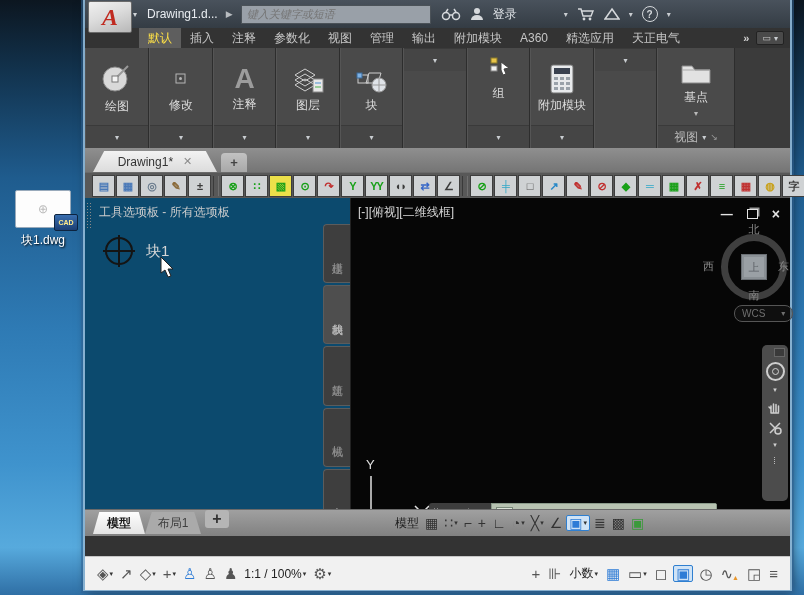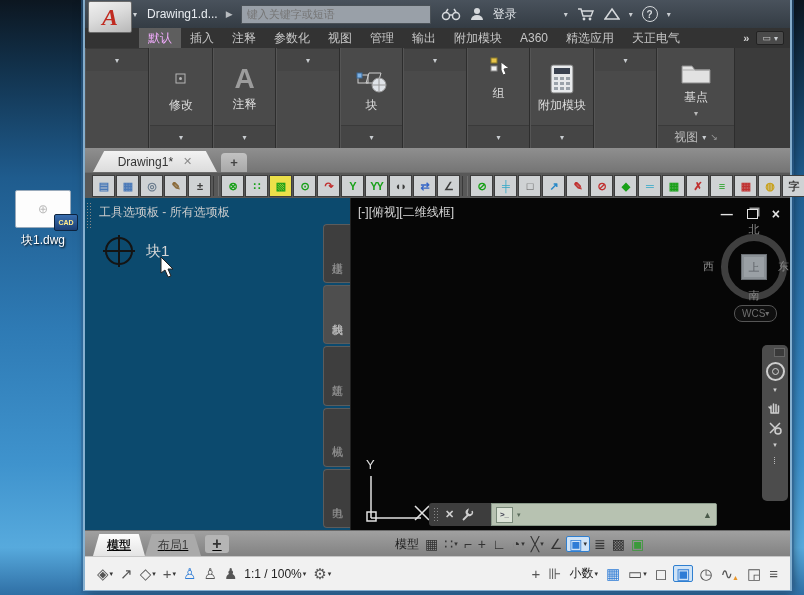--- a/index.html
+++ b/index.html
@@ -21,31 +21,31 @@
   
   .title-bar{top:0;height:28px;background:linear-gradient(#49525c,#343c44);display:flex;align-items:center;}
   .logo{position:absolute;left:3px;top:1px;width:42px;height:30px;z-index:6;
     background:linear-gradient(160deg,#f0f0f0 0%,#dcdcdc 45%,#b8b8b8 100%);border:1px solid #6a6a6a;border-radius:2px;
     display:flex;align-items:center;justify-content:center;}
   .logo .a{font-family:"Liberation Serif",serif;font-style:italic;font-weight:bold;font-size:24px;color:#c02a20;line-height:1;}
   .logo-caret{position:absolute;left:48px;top:10px;color:#cfd3d7;font-size:8px;z-index:6;}
   .doc-name{margin-left:62px;color:#e9edf1;font-size:12px;white-space:nowrap;}
   .qat-chevron{color:#b8bcc0;font-size:9px;margin-left:8px;}
   .search-box{margin-left:8px;width:188px;height:17px;background:#99a0a8;border:1px solid #4b5258;display:flex;align-items:center;}
-  .search-box input{width:100%;border:0;background:transparent;font-size:11px;color:#3f454c;outline:none;padding:0 5px;font-family:"Liberation Sans",sans-serif;}
+  .search-box input{width:100%;border:0;background:transparent;font-style:italic;font-size:11px;color:#3f454c;outline:none;padding:0 5px;font-family:"Liberation Sans",sans-serif;}
   .tb-right{display:flex;align-items:center;margin-left:10px;gap:9px;color:#d6d9dc;}
   .caret{font-size:8px;color:#c9cdd1;}
   .signin{font-size:12px;color:#dfe3e7;}
   .help-circle{width:14px;height:14px;border:1.5px solid #d6d9dc;border-radius:50%;font-size:10px;font-weight:bold;
      color:#d6d9dc;display:flex;align-items:center;justify-content:center;}
 
   
   .rtabs{top:28px;height:20px;background:#333333;display:flex;align-items:stretch;padding-left:54px;}
   .rtab{padding:0 9px;font-size:12px;color:#c6c6c6;display:flex;align-items:center;cursor:default;}
-  .rtab.active{background:#5e5e5e;color:#f0abfc;}
+  .rtab.active{background:#5e5e5e;color:#fde047;}
   .overflow-gl{color:#d0d0d0;font-size:11px;font-weight:bold;}
   .ribbon-toggle{background:#4a4a4a;border:1px solid #222;color:#ccc;font-size:9px;padding:1px 5px;border-radius:2px;display:flex;gap:3px;align-items:center;}
 
   
   .rpanels{top:48px;height:100px;background:#3b3b3b;display:flex;}
   .panel{background:#4a4a4a;border-right:1px solid #2d2d2d;border-left:1px solid #555;display:flex;flex-direction:column;}
   .panel-top{flex:1;display:flex;flex-direction:column;align-items:center;justify-content:center;gap:3px;padding-top:4px;}
   .panel-label{font-size:12px;color:#dcdcdc;white-space:nowrap;}
   .panel-flyout{height:22px;border-top:1px solid #3a3a3a;background:#454545;display:flex;align-items:center;justify-content:center;gap:4px;color:#b9b9b9;}
   .annotate-A{font-size:28px;font-weight:bold;color:#9c9c9c;line-height:1;}
@@ -95,21 +95,21 @@
   .wc-close{font-size:14px;font-weight:bold;}
   .vcube-ring{position:absolute;left:370px;top:36px;width:52px;height:52px;border:7px solid rgba(66,66,66,.95);border-radius:50%;}
   .vc-label{position:absolute;color:#8a8a8a;font-size:11px;}
   .vc-n{left:370px;top:24px;width:66px;text-align:center;}
   .vc-s{left:370px;top:90px;width:66px;text-align:center;}
   .vc-w{left:352px;top:61px;}
   .vc-e{left:427px;top:61px;}
   .vc-face{position:absolute;left:390px;top:56px;width:24px;height:24px;background:#9aa0a5;border:1px solid #6a6f74;
      display:flex;align-items:center;justify-content:center;font-size:11px;color:#5c6166;box-shadow:inset 0 0 0 2px #8a9095;}
   .wcs-pill{position:absolute;left:383px;top:107px;height:15px;border:1px solid #555;border-radius:8px;
-     display:flex;align-items:center;gap:0;padding:0 7px;color:#6f6f6f;font-size:10px;background:rgba(30,30,30,.4);}
+     display:flex;align-items:center;gap:16px;padding:0 7px;color:#6f6f6f;font-size:10px;background:rgba(30,30,30,.4);}
   .navbar{position:absolute;right:2px;top:147px;width:26px;height:153px;background:rgba(82,82,82,.92);
      border-radius:5px;display:flex;flex-direction:column;align-items:center;padding-top:3px;gap:5px;}
   .nav-mini{align-self:flex-end;margin-right:3px;width:9px;height:7px;background:#3a3a3a;border:1px solid #666;}
   .nav-wheel{width:15px;height:15px;border:2px solid #cfcfcf;border-radius:50%;display:flex;align-items:center;justify-content:center;}
   .nav-wheel span{width:5px;height:5px;border:1.5px solid #cfcfcf;border-radius:50%;}
   .nav-caret{color:#cfcfcf;font-size:7px;}
   .nav-dots{color:#cfcfcf;font-size:9px;letter-spacing:1px;margin-top:2px;}
   .ucs-svg{position:absolute;left:6px;bottom:4px;}
 
   .cmd-dock{position:absolute;left:78px;top:305px;width:288px;height:23px;display:flex;border-radius:3px;overflow:hidden;}
@@ -117,21 +117,21 @@
   .cmd-grip{width:5px;height:15px;background-image:radial-gradient(#8a8a8a 35%,transparent 40%);background-size:3px 3px;}
   .cmd-x{color:#cfcfcf;font-size:11px;font-weight:bold;}
   .cmd-input-wrap{flex:1;background:#b7c2b1;border:1px solid #8a9a8a;display:flex;align-items:center;gap:4px;padding:0 4px;}
   .cmd-prompt{width:15px;height:14px;background:#dde4d8;border:1px solid #7a8a7a;color:#445;font-size:8px;font-weight:bold;
      display:flex;align-items:center;justify-content:center;}
   .cmd-caret{font-size:7px;color:#5a6a5a;}
   .cmd-input-wrap input{flex:1;border:0;background:transparent;outline:none;font-style:italic;font-size:12px;color:#6b7a6b;font-family:"Liberation Sans",sans-serif;}
   .cmd-up{color:#4a5a4a;font-size:9px;margin-left:auto;}
 
   
-  .brow1{top:530px;height:26px;background:linear-gradient(#a0a0a0,#818181);border-top:1px solid #6a6a6a;display:flex;align-items:center;text-decoration:underline;}
+  .brow1{top:509px;height:26px;background:linear-gradient(#a0a0a0,#818181);border-top:1px solid #6a6a6a;display:flex;}
   .ltab{height:22px;margin-top:2px;display:flex;align-items:center;justify-content:center;font-size:12px;
      clip-path:polygon(0 100%,12% 0,88% 0,100% 100%);}
   .ltab.model{width:52px;margin-left:8px;background:linear-gradient(#fdfdfd,#e4e4e4);color:#1a1a1a;font-weight:bold;}
   .ltab.layout{width:56px;background:#aaaaaa;color:#3f3f3f;}
   .ltab-new{width:24px;height:18px;margin-left:4px;background:#b5b5b5;border-radius:3px;color:#333;
      display:flex;align-items:center;justify-content:center;font-weight:bold;}
   .srow1{position:absolute;left:308px;top:0;bottom:0;display:flex;align-items:center;gap:2px;}
   .st-item{display:flex;align-items:center;gap:1px;padding:0 2px;}
   .st-item .g{font-size:14px;color:#333;line-height:1;}
   .st-item .t{font-size:12px;color:#222;white-space:nowrap;}
@@ -234,20 +234,28 @@
         <span>天正电气</span>
       </div>
     </div>
   <div style="position:absolute;top:28px;right:6px;height:20px;display:flex;align-items:center;gap:7px;z-index:3;">
     <span class="overflow-gl">»</span>
     <span class="ribbon-toggle">▭ <span class="caret">▾</span></span>
   </div>
 
   <div class="bar rpanels">
     <div class="panel" style="width:62px">
+      <div class="panel-top">
+        <svg width="34" height="32">
+          <circle cx="15" cy="16" r="12" fill="#d9d9d9" stroke="#8a8a8a"></circle>
+          <line x1="15" y1="16" x2="28" y2="3" stroke="#9a9a9a" stroke-width="2"></line>
+          <rect x="12" y="13" width="6" height="6" fill="#f5f5f5" stroke="#777"></rect>
+        </svg>
+        <span class="panel-label">绘图</span>
+      </div>
       <div class="panel-flyout">
           <span class="caret">▾</span>
         </div>
     </div>
     <div class="panel" style="width:62px">
       <div class="panel-top">
         <svg width="30" height="30">
           <rect x="10" y="10" width="9" height="9" fill="none" stroke="#b5b5b5"></rect>
           <circle cx="14.5" cy="14.5" r="1.5" fill="#b5b5b5"></circle>
         </svg>
@@ -260,20 +268,33 @@
     <div class="panel" style="width:61px">
       <div class="panel-top">
         <span class="annotate-A">A</span>
         <span class="panel-label">注释</span>
       </div>
       <div class="panel-flyout">
           <span class="caret">▾</span>
         </div>
     </div>
     <div class="panel" style="width:62px">
+      <div class="panel-top">
+        <svg width="34" height="30">
+          <g fill="none" stroke="#cfcfcf">
+            <path d="M4 11 L14 5 L24 11 L14 17 Z"></path>
+              <path d="M4 16 L14 10 L24 16 L14 22 Z"></path>
+              <path d="M4 21 L14 15 L24 21 L14 27 Z"></path>
+          </g>
+          <rect x="22" y="15" width="10" height="13" fill="#e8e8e8" stroke="#888"></rect>
+          <line x1="24" y1="19" x2="30" y2="19" stroke="#4a90d0"></line>
+            <line x1="24" y1="23" x2="30" y2="23" stroke="#4ab04a"></line>
+        </svg>
+        <span class="panel-label">图层</span>
+      </div>
       <div class="panel-flyout">
           <span class="caret">▾</span>
         </div>
     </div>
     <div class="panel" style="width:61px">
       <div class="panel-top">
         <svg width="34" height="30">
           <rect x="3" y="11" width="10" height="8" fill="none" stroke="#cfcfcf"></rect>
           <path d="M14 9 h12 l-3 10 h-12 z" fill="none" stroke="#cfcfcf"></path>
           <circle cx="24" cy="21" r="7" fill="#dfe3e8" stroke="#9a9a9a"></circle>

